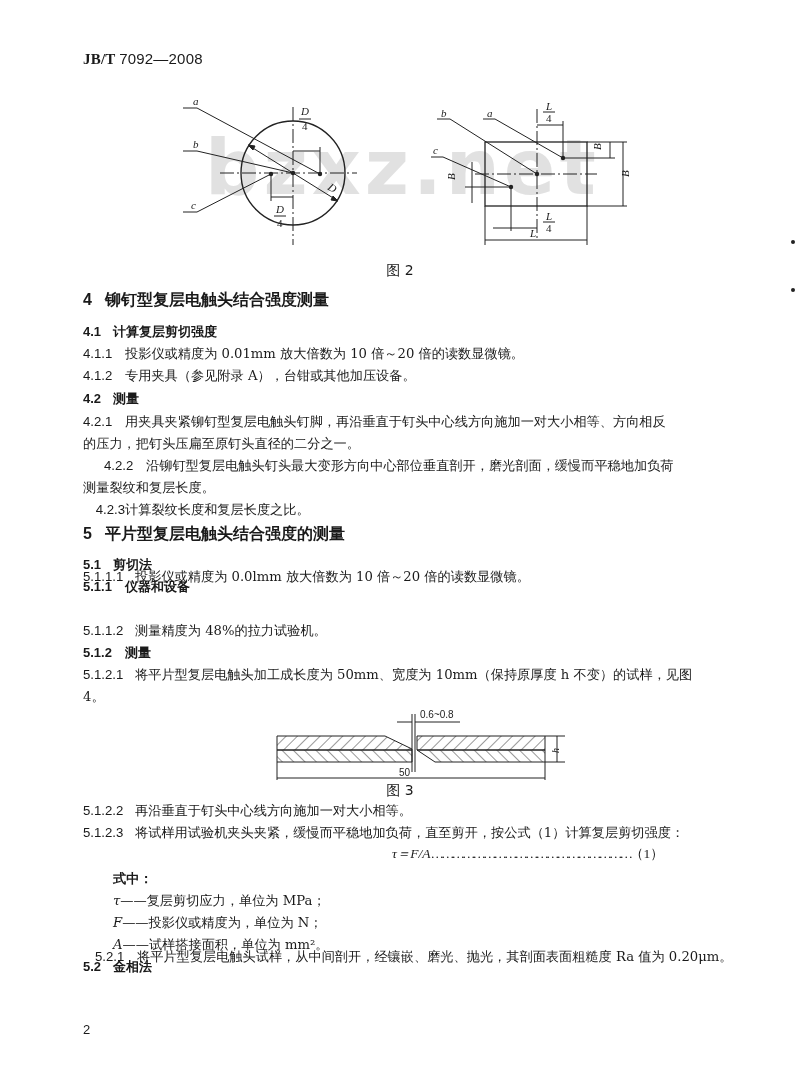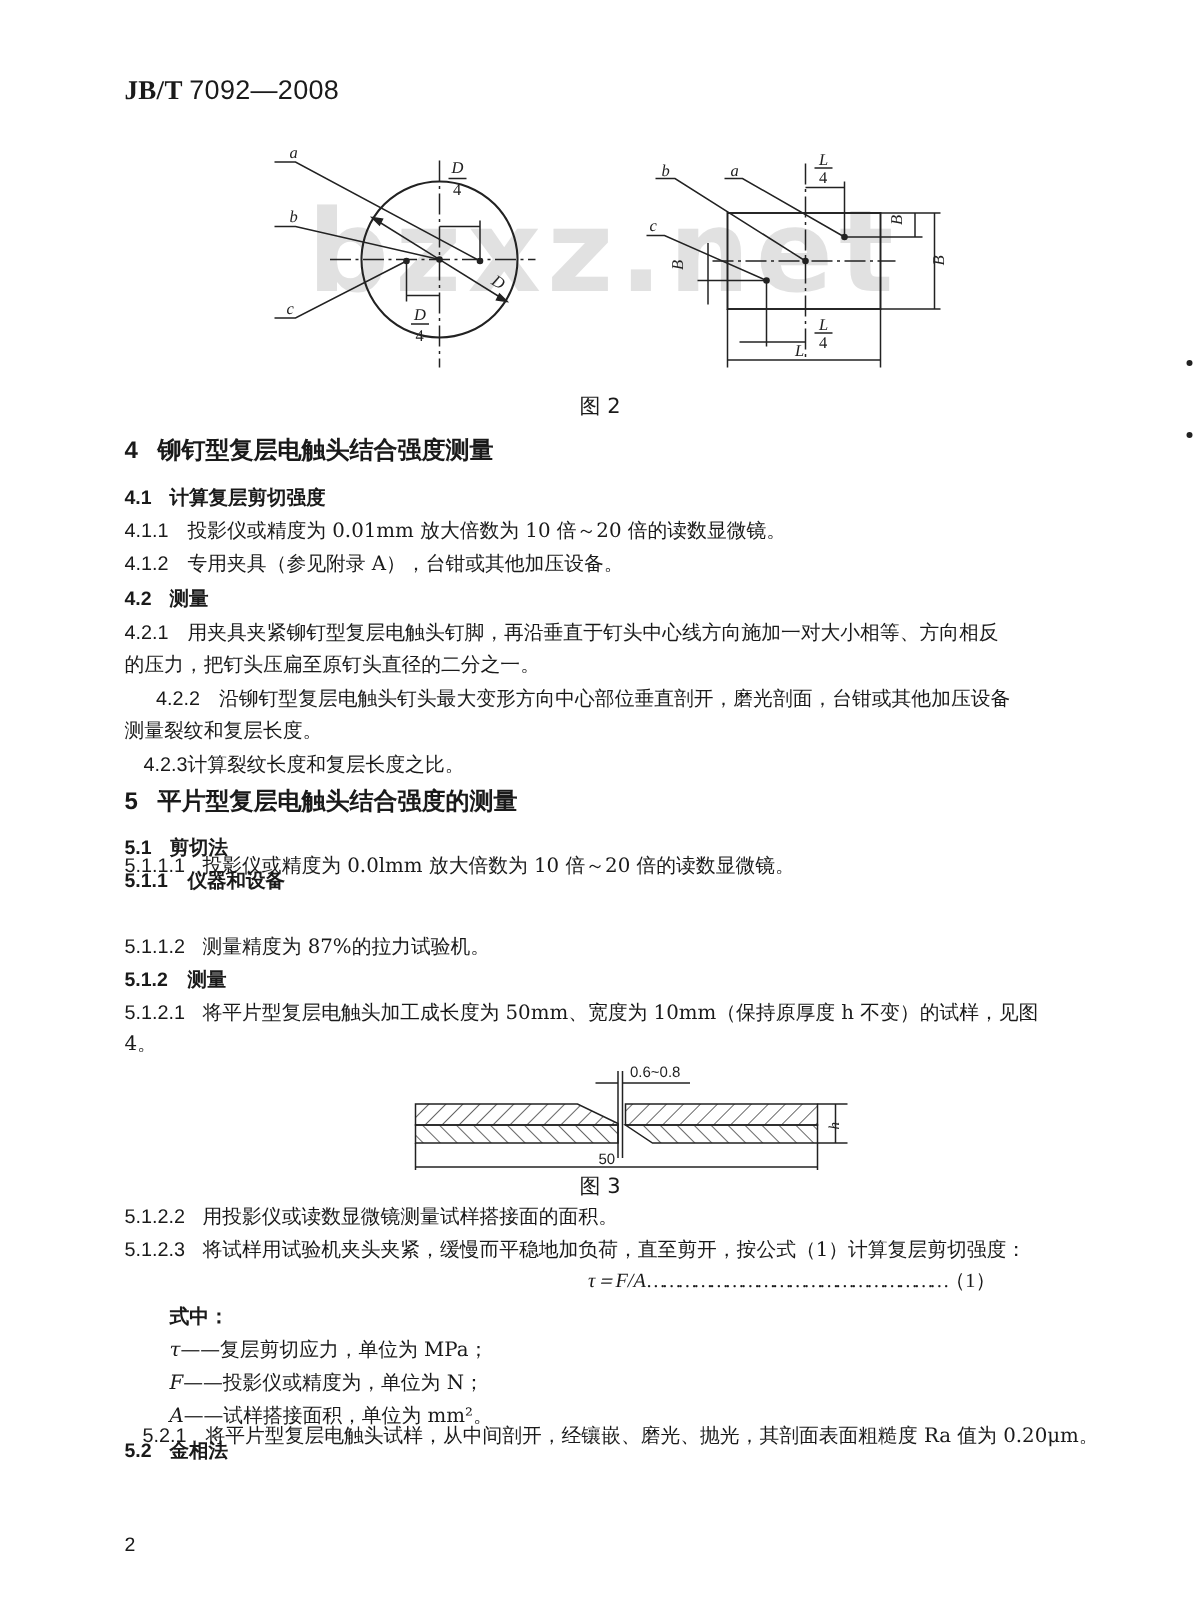--- a/index.html
+++ b/index.html
@@ -1,21 +1,21 @@
 <!DOCTYPE html>
 <html><head>
 <meta charset="utf-8">
 <style>
   html, body { margin: 0; padding: 0; }
   body {
     width: 800px; height: 1076px; background: #ffffff; position: relative; overflow: hidden;
     font-family: "DejaVu Serif", "Liberation Serif", serif; color: #1a1a1a;
   }
   .abs { position: absolute; }
-  .header { left: 83px; top: 50px; font-family: "Liberation Serif", serif; font-size: 18px; font-weight: bold; letter-spacing: 0.2px; }
+  .header { left: 83px; top: 50px; font-family: "Liberation Serif", serif; font-size: 15px; font-weight: bold; letter-spacing: 0.2px; }
   .header .num { font-family: "Liberation Sans", sans-serif; font-weight: normal; }
   .watermark {
     left: 205px; top: 130px; font-family: "DejaVu Sans", sans-serif; font-weight: bold;
     font-size: 76px; color: rgba(200,200,200,0.55); letter-spacing: 4px; line-height: 1; z-index: 0;
   }
   svg.fig { position: absolute; z-index: 1; }
   .caption { font-family: "DejaVu Sans", sans-serif; font-size: 14px; text-align: center; }
   .line { left: 83px; font-size: 13.2px; white-space: nowrap; line-height: 18px; }
   .line .no { font-family: "Liberation Sans", sans-serif; display: inline-block; }
   .h1 { font-family: "DejaVu Sans", sans-serif; font-weight: bold; font-size: 16px; }
@@ -139,41 +139,41 @@
   <span class="no" style="width:42px;">4.1.2</span><span>专用夹具（参见附录 A），台钳或其他加压设备。</span>
 </div>
 <div class="abs line h2" style="top:390px;">
   <span class="no" style="width:30px;">4.2</span><span>测量</span>
 </div>
 <div class="abs line" style="top:413px;">
   <span class="no" style="width:42px;">4.2.1</span><span>用夹具夹紧铆钉型复层电触头钉脚，再沿垂直于钉头中心线方向施加一对大小相等、方向相反</span>
 </div>
 <div class="abs line" style="top:435px;">的压力，把钉头压扁至原钉头直径的二分之一。</div>
 <div class="abs line" style="top:457px;">
-  <span class="no" style="width:42px;margin-left:21px;">4.2.2</span><span>沿铆钉型复层电触头钉头最大变形方向中心部位垂直剖开，磨光剖面，台钳或其他加压设备</span>
+  <span class="no" style="width:42px;margin-left:21px;">4.2.2</span><span>沿铆钉型复层电触头钉头最大变形方向中心部位垂直剖开，磨光剖面，缓慢而平稳地加负荷</span>
 </div>
 <div class="abs line" style="top:479px;">测量裂纹和复层长度。</div>
 <div class="abs line" style="top:501px;text-align:right;">
   <span class="no" style="width:42px;">4.2.3</span><span>计算裂纹长度和复层长度之比。</span>
 </div>
 
 <div class="abs line h1" style="top:525px;">
   <span class="no" style="width:22px;">5</span><span>平片型复层电触头结合强度的测量</span>
 </div>
 <div class="abs line h2" style="top:556px;">
   <span class="no" style="width:30px;">5.1</span><span>剪切法</span>
 </div>
 <div class="abs line h2" style="top:578px;">
   <span class="no" style="width:42px;">5.1.1</span><span>仪器和设备</span>
 </div>
 <div class="abs line" style="top:568px;">
   <span class="no" style="width:52px;">5.1.1.1</span><span>投影仪或精度为 0.0lmm 放大倍数为 10 倍～20 倍的读数显微镜。</span>
 </div>
 <div class="abs line" style="top:622px;">
-  <span class="no" style="width:52px;">5.1.1.2</span><span>测量精度为 87%的拉力试验机。</span>
+  <span class="no" style="width:52px;">5.1.1.2</span><span>测量精度为 48%的拉力试验机。</span>
 </div>
 <div class="abs line h2" style="top:644px;">
   <span class="no" style="width:42px;">5.1.2</span><span>测量</span>
 </div>
 <div class="abs line" style="top:666px;">
   <span class="no" style="width:52px;">5.1.2.1</span><span>将平片型复层电触头加工成长度为 50mm、宽度为 10mm（保持原厚度 h 不变）的试样，见图</span>
 </div>
 <div class="abs line" style="top:688px;">4。</div>
 
 <svg class="fig" style="left:265px;top:700px;" width="310" height="80" viewBox="0 0 310 80">
@@ -207,21 +207,21 @@
   </g>
   <g font-family="Liberation Sans, sans-serif" font-size="10" fill="#222">
     <text x="155" y="18">0.6~0.8</text>
     <text x="134" y="76">50</text>
     <text x="294" y="53" font-family="Liberation Serif, serif" font-style="italic" transform="rotate(-90 294 53)">h</text>
   </g>
 </svg>
 <div class="abs caption" style="left:370px;top:782px;width:60px;">图  3</div>
 
 <div class="abs line" style="top:802px;">
-  <span class="no" style="width:52px;">5.1.2.2</span><span>用投影仪或读数显微镜测量试样搭接面的面积。</span>
+  <span class="no" style="width:52px;">5.1.2.2</span><span>再沿垂直于钉头中心线方向施加一对大小相等。</span>
 </div>
 <div class="abs line" style="top:824px;">
   <span class="no" style="width:52px;">5.1.2.3</span><span>将试样用试验机夹头夹紧，缓慢而平稳地加负荷，直至剪开，按公式（1）计算复层剪切强度：</span>
 </div>
 <div class="abs formula" style="left:392px;top:845px;">
   <i>τ＝F/A</i><span style="letter-spacing:-3px;">…………………………………………………</span><span>（1）</span>
 </div>
 
 <div class="abs line indent" style="top:870px;font-weight:bold;">式中：</div>
 <div class="abs line indent" style="top:892px;">

